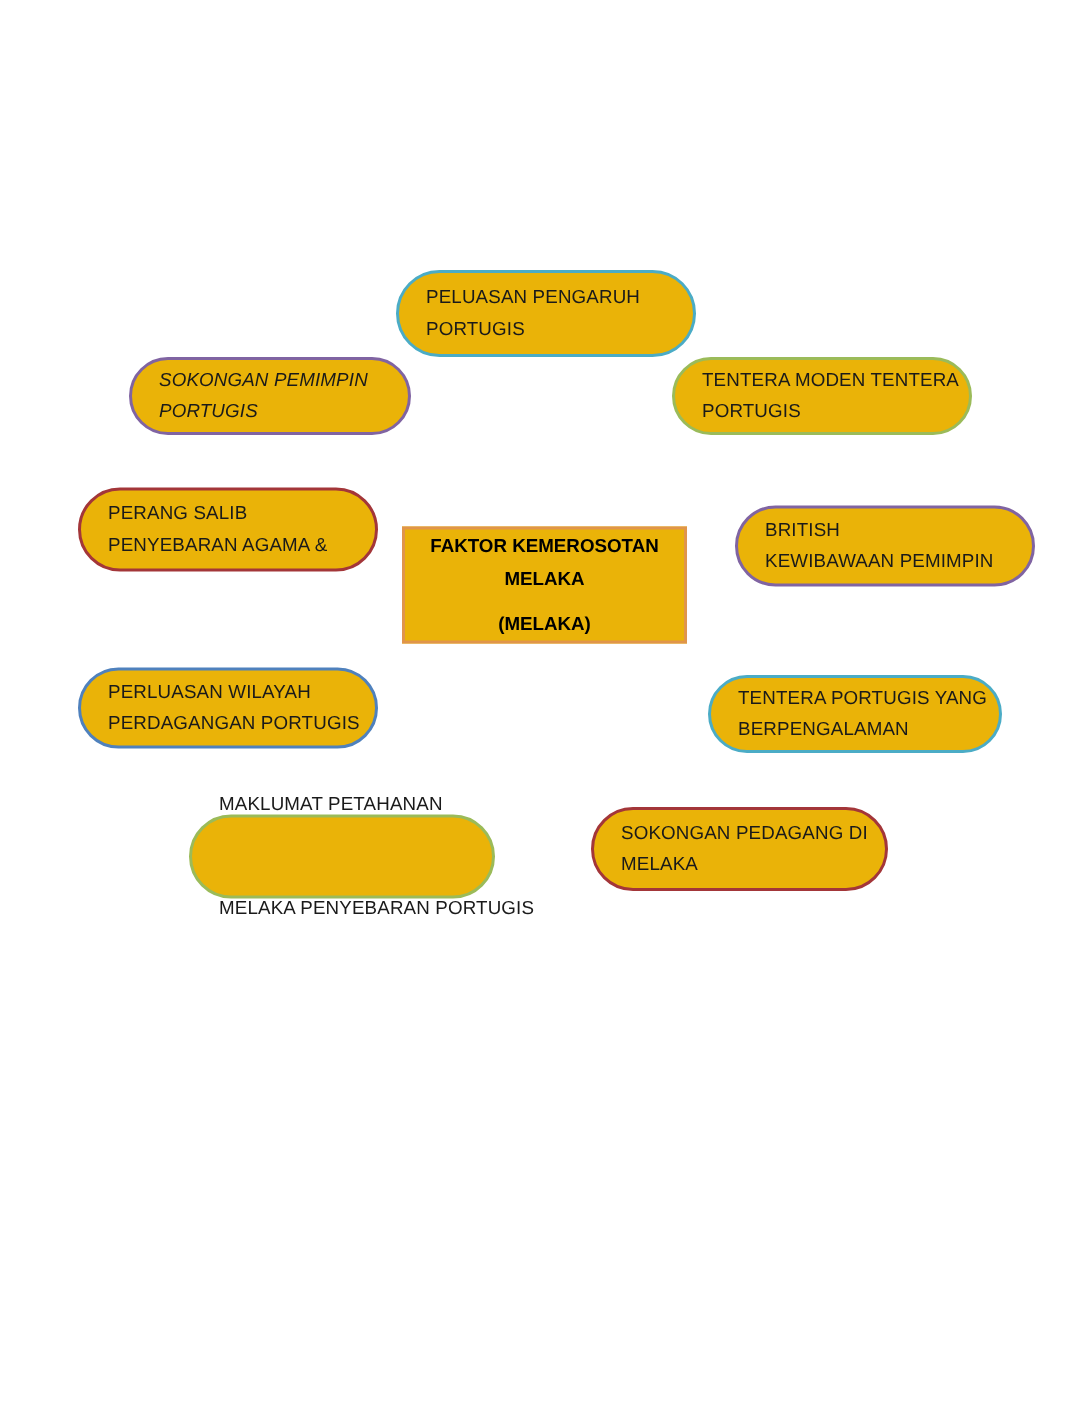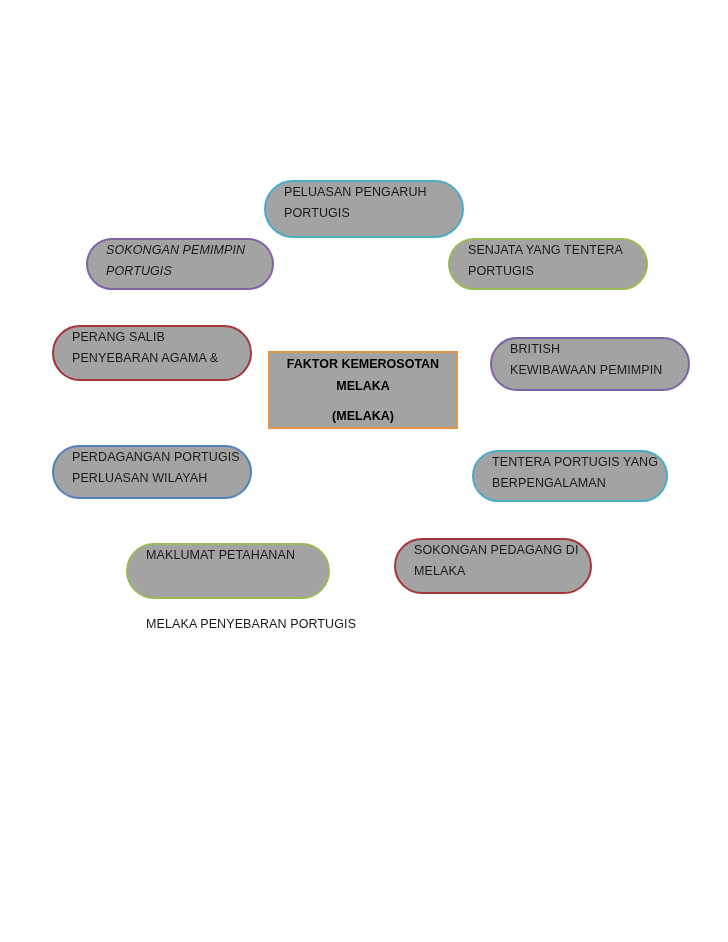--- a/index.html
+++ b/index.html
@@ -15,24 +15,24 @@
   #page {
     position: relative;
     width: 728px;
     height: 942px;
     background: #ffffff;
     overflow: hidden;
   }
   .node {
     position: absolute;
     box-sizing: border-box;
-    background: #a3a3a3;
+    background: #eab308;
     display: flex;
     flex-direction: column;
-    justify-content: flex-start;
+    justify-content: center;
     border-style: solid;
     border-width: 2px;
   }
   
   .node.capsule {
     border-radius: 999px;
     padding: 0 18px;
   }
   .node.capsule .line {
     font-size: 12.5px;
@@ -69,21 +69,21 @@
     <div class="line">PELUASAN PENGARUH</div>
     <div class="line">PORTUGIS</div>
   </div>
 
   <div class="node capsule" style="left:86px; top:238px; width:188px; height:52px; border-color:#8064A2;font-style:italic;">
     <div class="line">SOKONGAN PEMIMPIN</div>
     <div class="line">PORTUGIS</div>
   </div>
 
   <div class="node capsule" style="left:448px; top:238px; width:200px; height:52px; border-color:#9BBB59;">
-    <div class="line">SENJATA YANG TENTERA</div>
+    <div class="line">TENTERA MODEN TENTERA</div>
     <div class="line">PORTUGIS</div>
   </div>
 
   <div class="node capsule" style="left:52px; top:325px; width:200px; height:56px; border-color:#A33639;">
     <div class="line">PERANG SALIB</div>
     <div class="line">PENYEBARAN AGAMA &amp;</div>
   </div>
 
   <div class="node center" style="left:268px; top:351px; width:190px; height:78px; border-color:#E0954B;">
     <div class="line">FAKTOR KEMEROSOTAN</div>
@@ -91,22 +91,22 @@
     <div class="line spacer"></div>
     <div class="line">(MELAKA)</div>
   </div>
 
   <div class="node capsule" style="left:490px; top:337px; width:200px; height:54px; border-color:#8064A2;">
     <div class="line">BRITISH</div>
     <div class="line">KEWIBAWAAN PEMIMPIN</div>
   </div>
 
   <div class="node capsule" style="left:52px; top:445px; width:200px; height:54px; border-color:#4F81BD;">
+    <div class="line">PERLUASAN WILAYAH</div>
     <div class="line">PERDAGANGAN PORTUGIS</div>
-    <div class="line">PERLUASAN WILAYAH</div>
   </div>
 
   <div class="node capsule" style="left:472px; top:450px; width:196px; height:52px; border-color:#4BACC6;">
     <div class="line">TENTERA PORTUGIS YANG</div>
     <div class="line">BERPENGALAMAN</div>
   </div>
 
   <div class="node capsule" style="left:126px; top:543px; width:204px; height:56px; border-color:#9BBB59;gap:48px;">
     <div class="line">MAKLUMAT PETAHANAN</div>
     <div class="line">MELAKA PENYEBARAN PORTUGIS</div>

